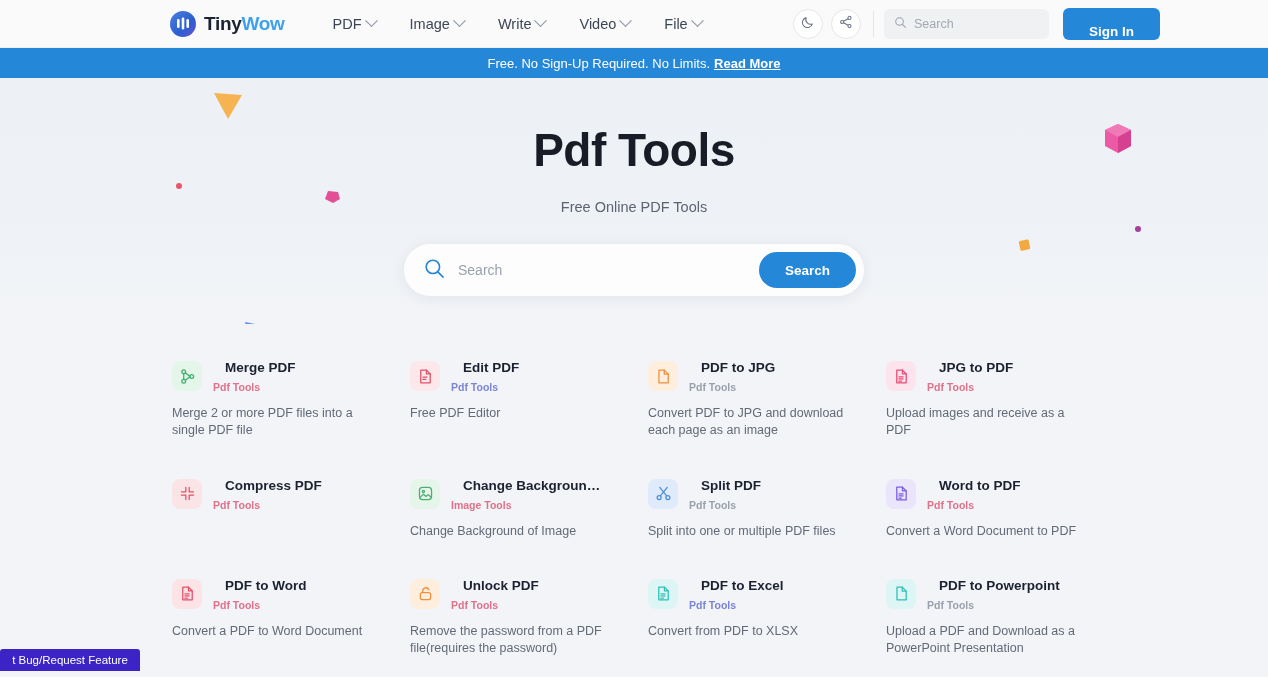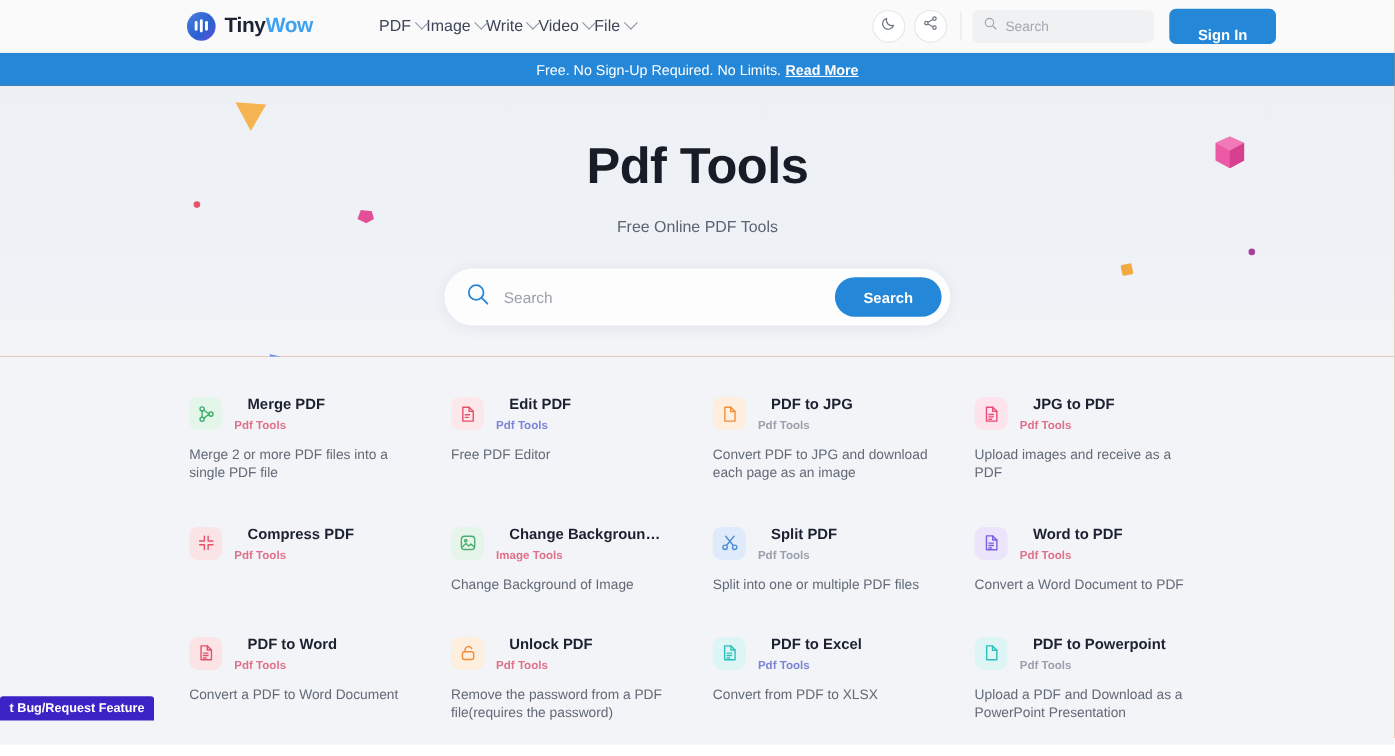--- a/index.html
+++ b/index.html
@@ -2,42 +2,42 @@
 <html><head>
 <meta charset="utf-8">
 <style>
   * { box-sizing: border-box; margin: 0; padding: 0; }
   html, body {
     width: 1268px; height: 687px;
     font-family: "Liberation Sans", sans-serif;
     background: #ffffff;
     overflow: hidden;
   }
-  #root { position: relative; width: 1268px; height: 671px; background:#c2410c; }
+  #root { position: relative; width: 1268px; height: 671px; background:#bef264; }
 
   
   .header {
     position: relative; z-index: 30;
     height: 48px; background: #fafafa;
     display: flex; align-items: center;
     padding: 0 108px 0 170px;
     border-bottom: 1px solid #f0f0f0;
   }
   .logo { display: flex; align-items: center; gap: 8px; }
   .logo-mark {
     width: 26px; height: 26px; border-radius: 50%;
     background: linear-gradient(135deg,#4f7ee0 0%,#2a5fd0 60%,#6b4fd8 100%);
     display:flex; align-items:center; justify-content:center;
   }
   .logo-mark svg { display:block; }
   .logo-text { font-size: 19px; font-weight: 700; letter-spacing:-0.3px; }
   .logo-text .t1 { color:#1b2231; }
   .logo-text .t2 { color:#3ea1ef; }
 
-  .nav { display:flex; align-items:center; margin-left: 60px; }
+  .nav { display:flex; align-items:center; gap:34px; margin-left: 48px; }
   .nav-item {
     display:flex; align-items:center; gap:5px;
     font-size:14.5px; color:#3c4656; cursor:pointer; white-space:nowrap;
   }
   .chev { width:9px; height:9px; border-right:1.6px solid #8b93a3; border-bottom:1.6px solid #8b93a3;
           transform: rotate(45deg) translate(-2px,-2px); }
 
   .header-right { display:flex; align-items:center; gap:0; margin-left:auto; }
   .circ-btn {
     width:30px; height:30px; border-radius:50%;
@@ -124,23 +124,23 @@
     flex:0 0 auto; width:30px; height:30px; border-radius:8px;
     display:flex; align-items:center; justify-content:center; margin-top:1px;
   }
   .card-title { font-size:13.5px; font-weight:700; color:#1b2130; line-height:1.25;
                 white-space:nowrap; overflow:hidden; text-overflow:ellipsis; max-width:152px;padding-left:12px; }
   .card-cat { font-size:10.5px; margin-top:4px; font-weight:600; }
   .card-desc { margin-top:12px; font-size:12.5px; color:#626a78; line-height:1.38; }
 
   
   .feedback {
-    position:absolute; left:0; bottom:16px; z-index:40;
+    position:absolute; left:0; bottom:0; z-index:40;
     width:140px; height:22px; background:#3b23c6; border-radius:3px 3px 0 0;
-    color:#fff; font-size:11.5px; font-weight:700;
+    color:#fff; font-size:11.5px; font-weight:400;
     display:flex; align-items:center; justify-content:center;
     overflow:hidden; cursor:pointer;
   }
 </style>
 </head>
 <body>
 
 <div id="root">
 
   <div class="header">

